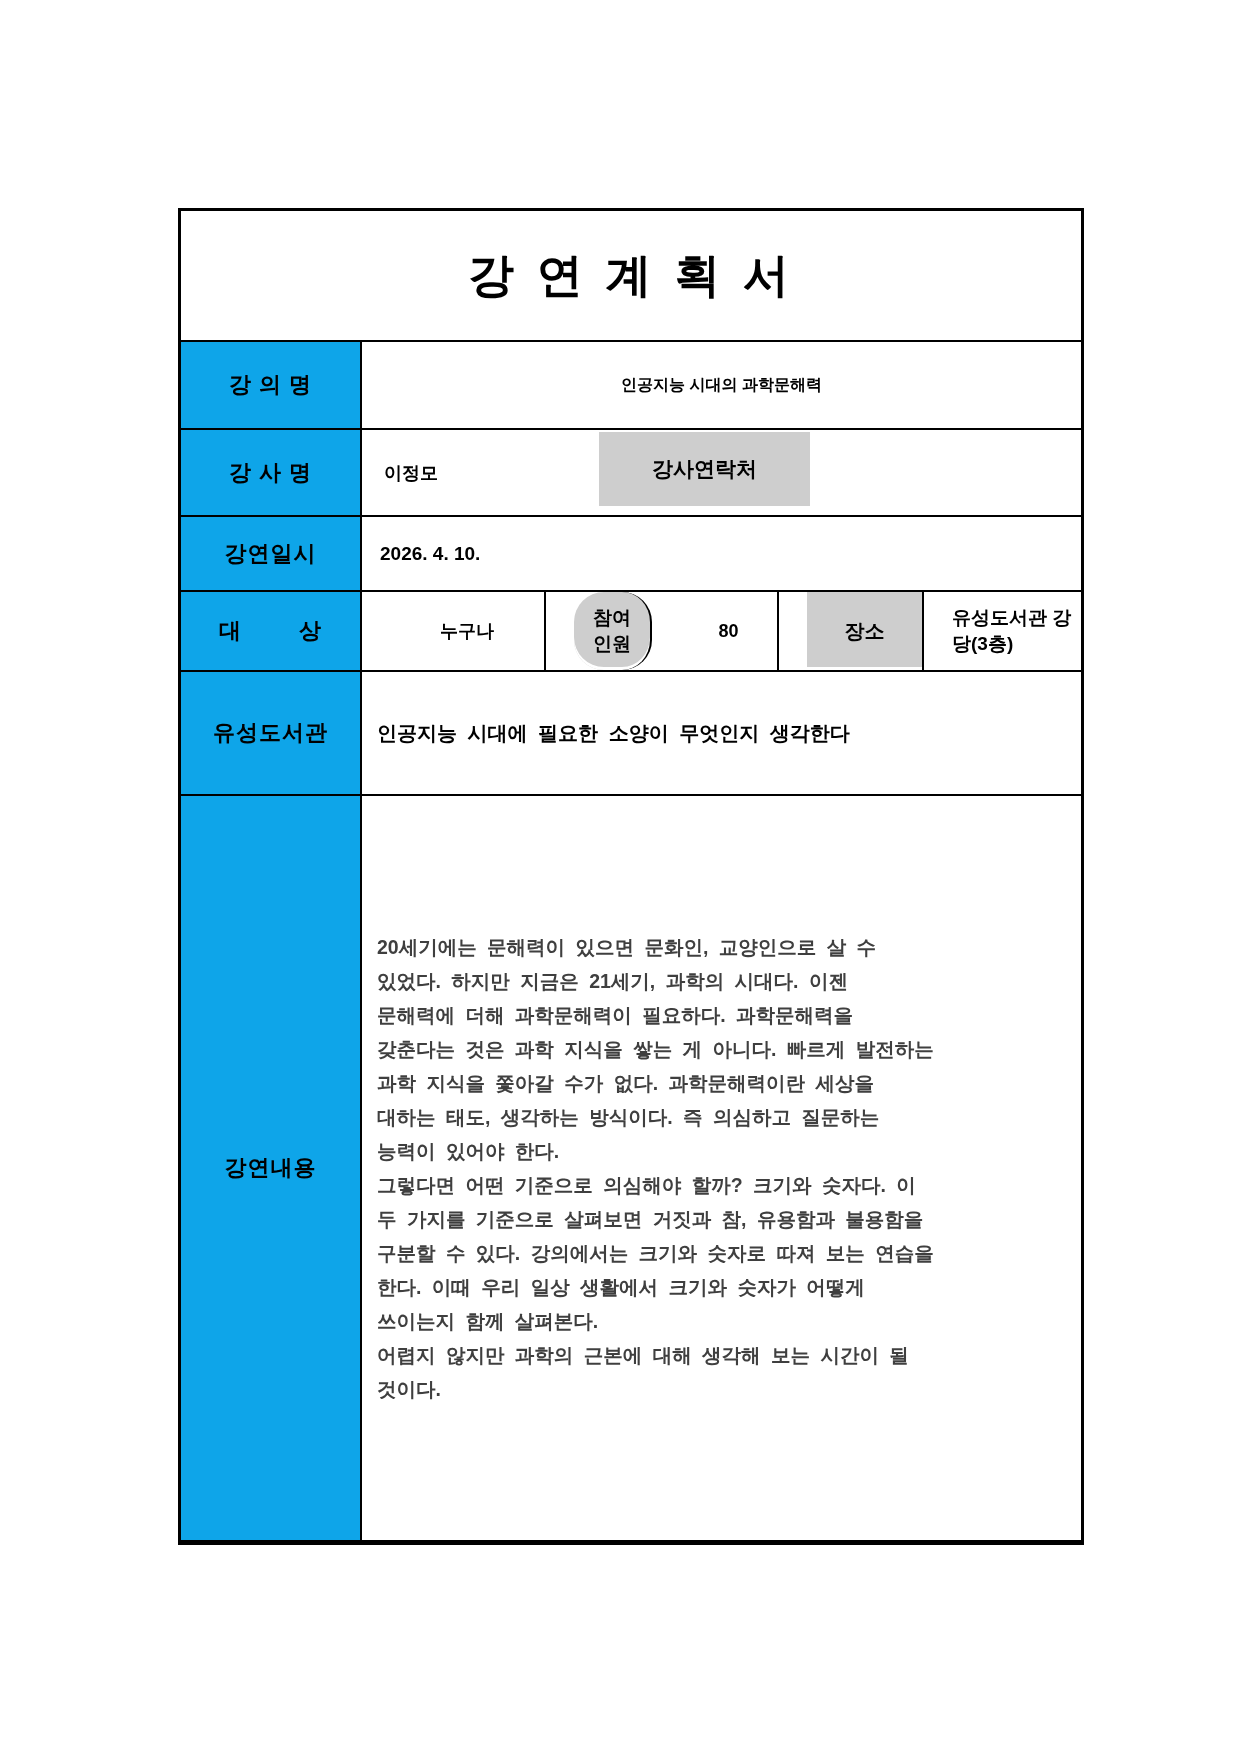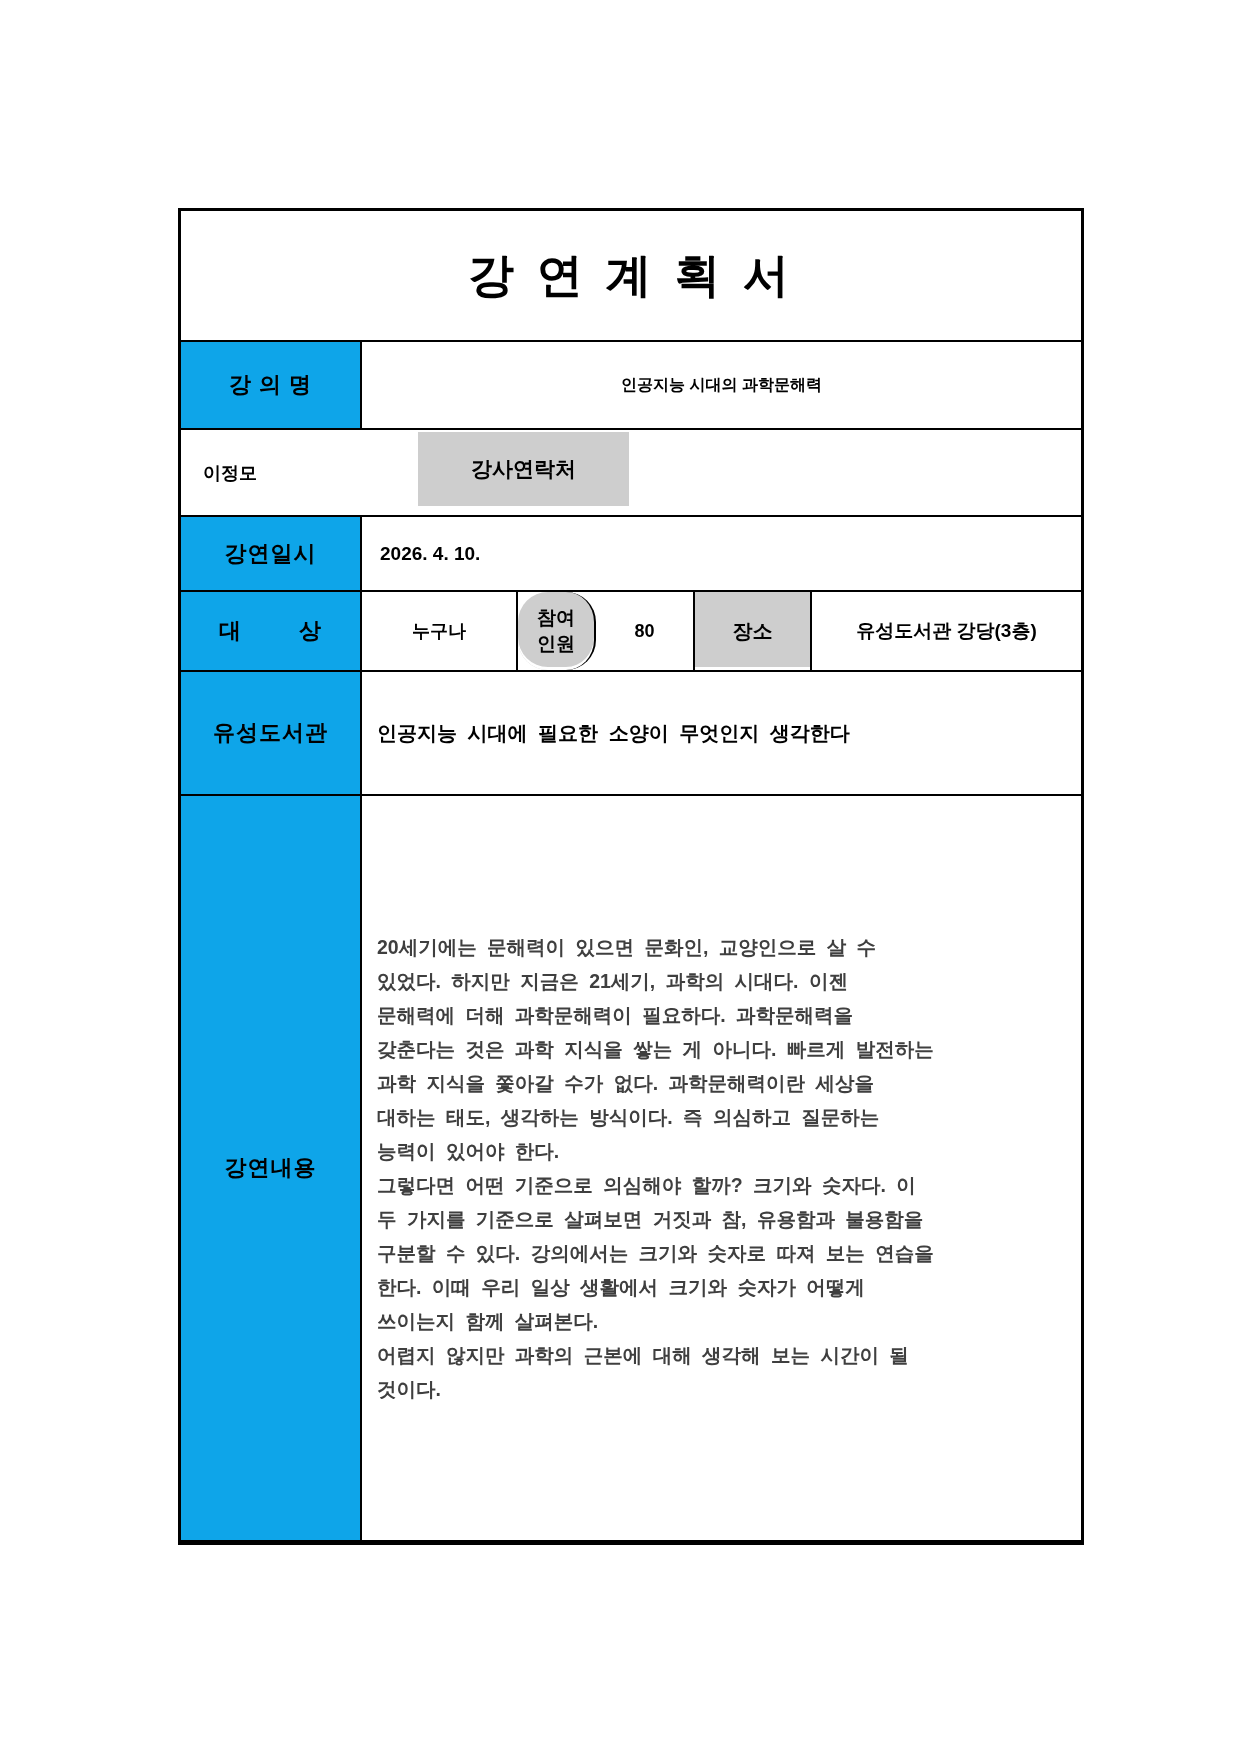--- a/index.html
+++ b/index.html
@@ -51,21 +51,21 @@
     position:absolute; left:0; right:0; top:2px; bottom:9px;
     background:#cecece;
     display:flex; align-items:center; justify-content:center;
     font-size:21px; font-weight:800;
   }
   .contact-value { flex:1; padding-left:14px; font-size:18px; font-weight:700; }
   
   .row-date { height:75px; }
   .date-value { flex:1; padding-left:18px; font-size:19px; font-weight:700; }
   
-  .row-audience { height:80px; }
+  .row-audience { height:80px;gap:28px; }
   .aud-value { width:156px; flex:none; justify-content:center; font-size:18px; font-weight:700; border-right:2px solid #000; }
   .part-label {
     width:78px; flex:none; justify-content:center; text-align:center;
     background:#cecece; box-shadow:inset 0 -3px 0 #fff;
     border-right:2px solid #000;
     font-size:19px; font-weight:800; line-height:1.35; white-space:pre-wrap;border-radius:30px;
   }
   .part-value { width:99px; flex:none; justify-content:center; font-size:18px; font-weight:700; border-right:2px solid #000; }
   .place-label {
     width:117px; flex:none; justify-content:center;
@@ -95,20 +95,21 @@
     <div class="row row-title">
       <div class="cell title-cell">강 연 계 획 서</div>
     </div>
 
     <div class="row row-course">
       <div class="cell label-cell">강 의 명</div>
       <div class="cell course-value">인공지능 시대의 과학문해력</div>
     </div>
 
     <div class="row row-lecturer">
+      <div class="cell label-cell">강 사 명</div>
       <div class="cell lecturer-name">이정모</div>
       <div class="cell contact-cell">
         <div class="contact-box">강사연락처</div>
       </div>
       <div class="cell contact-value"></div>
     </div>
 
     <div class="row row-date">
       <div class="cell label-cell">강연일시</div>
       <div class="cell date-value">2026.  4.  10.</div>

